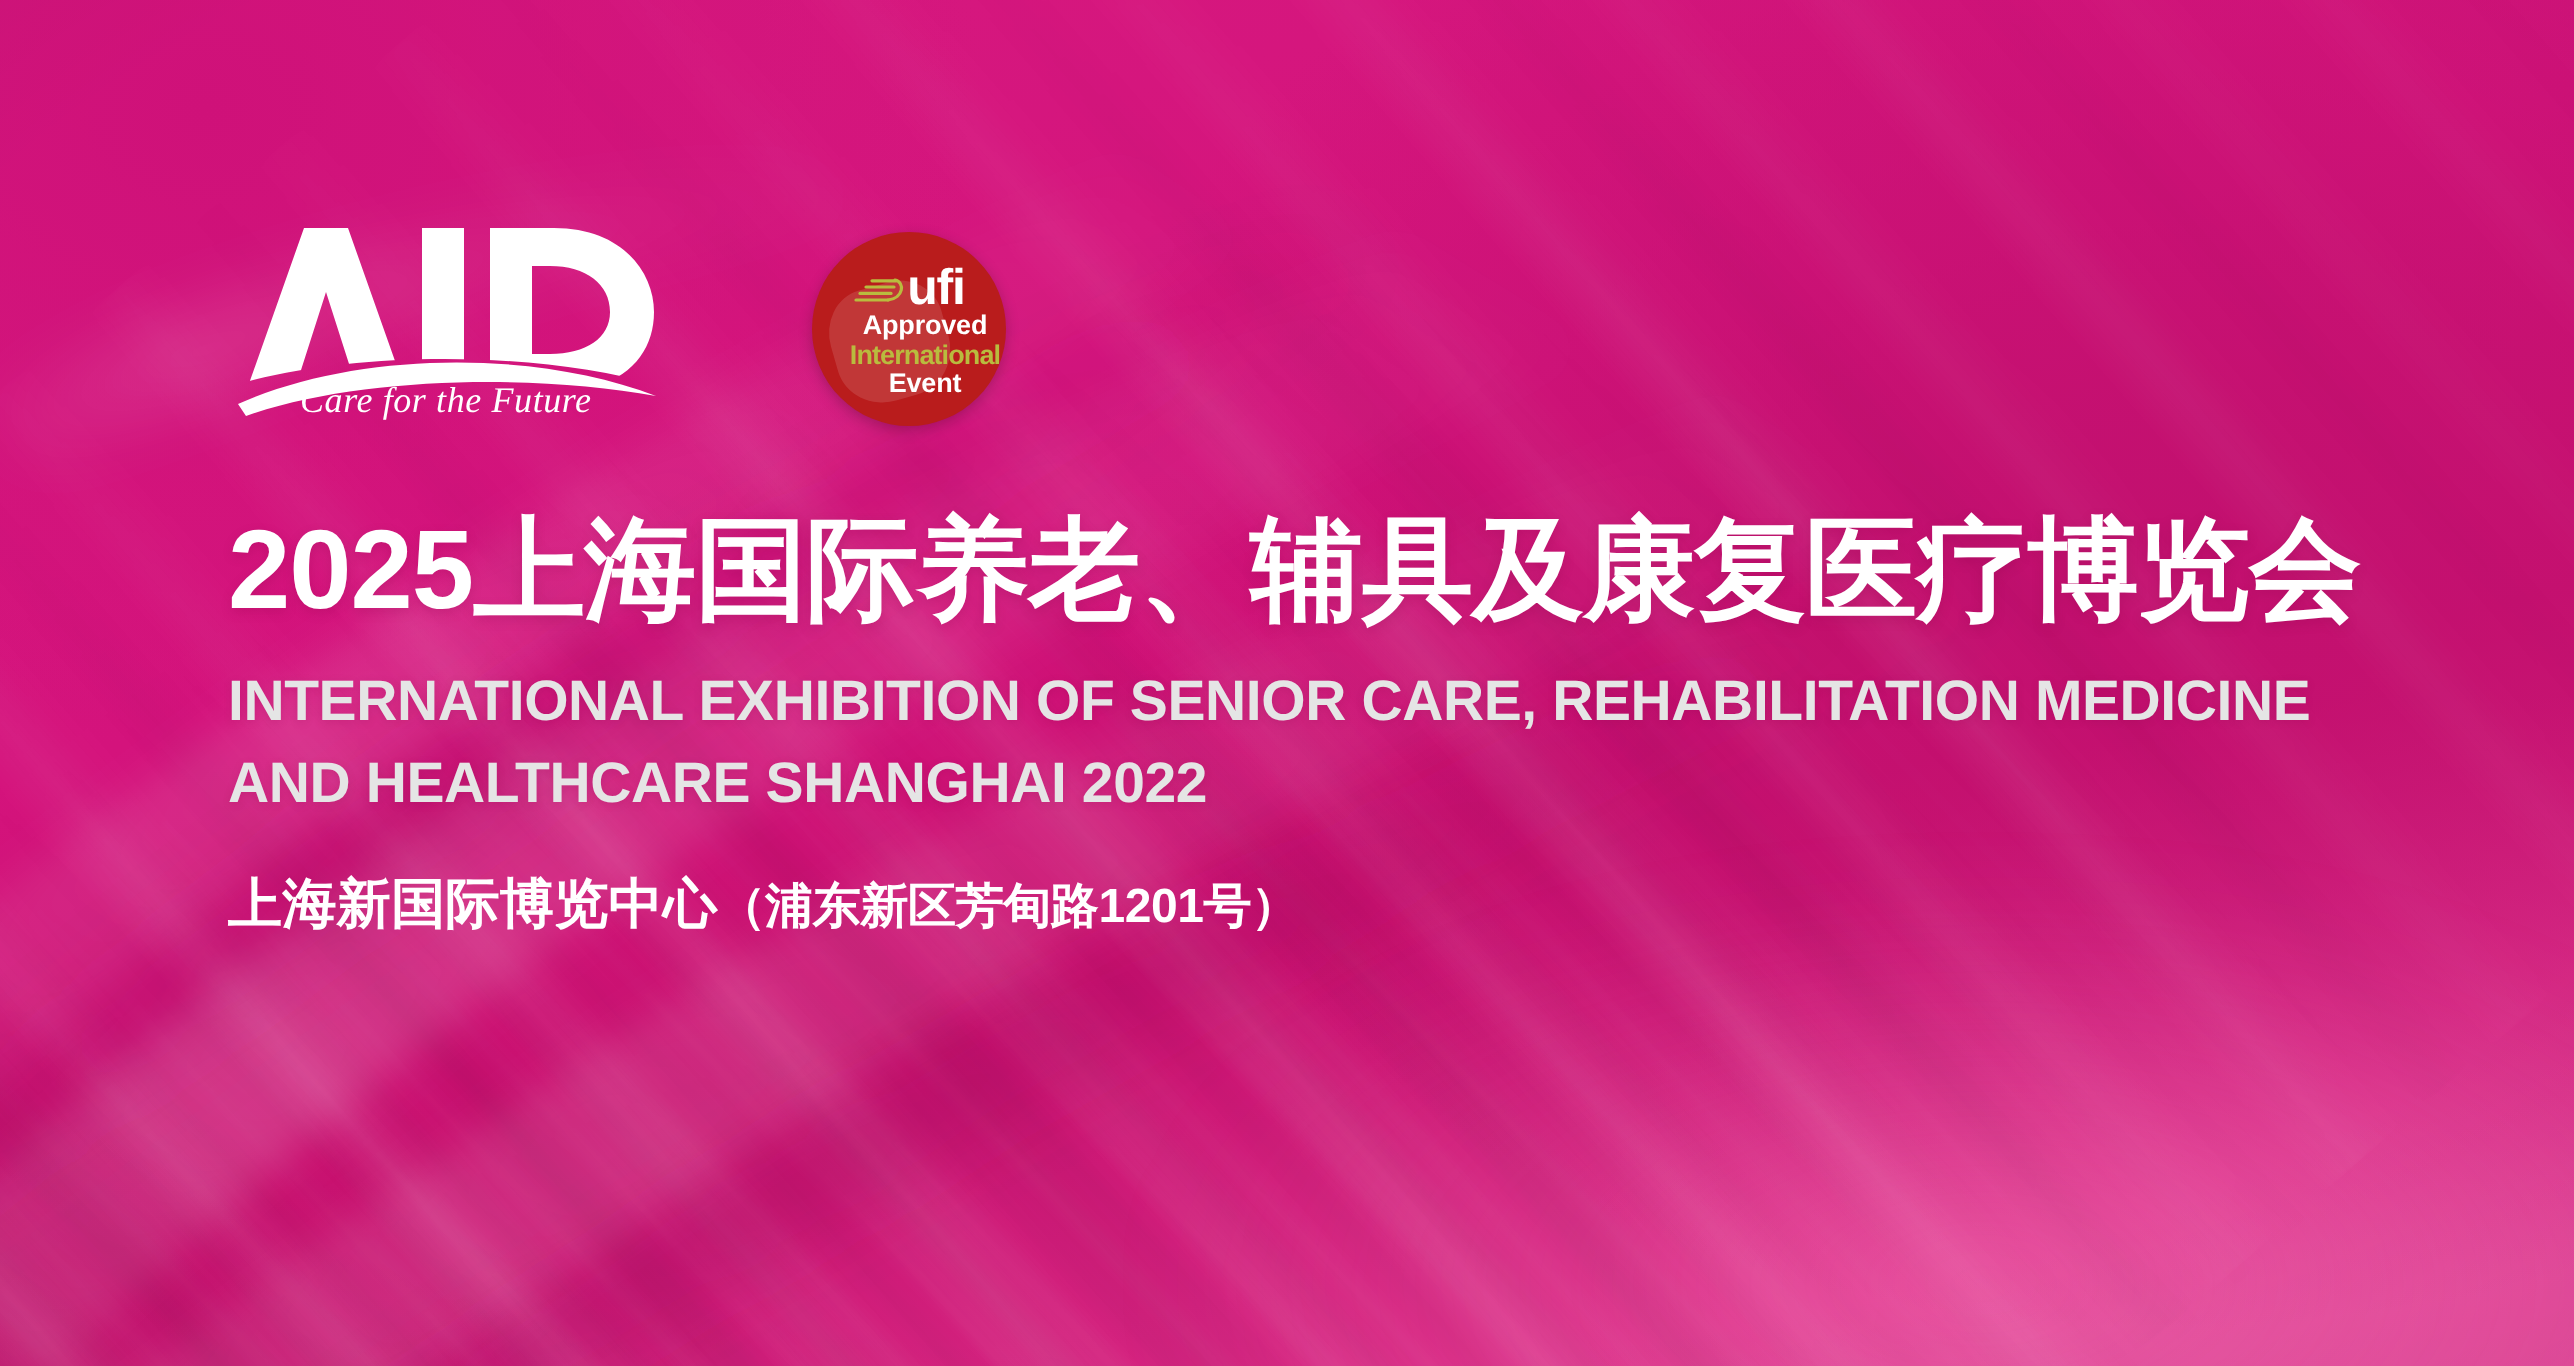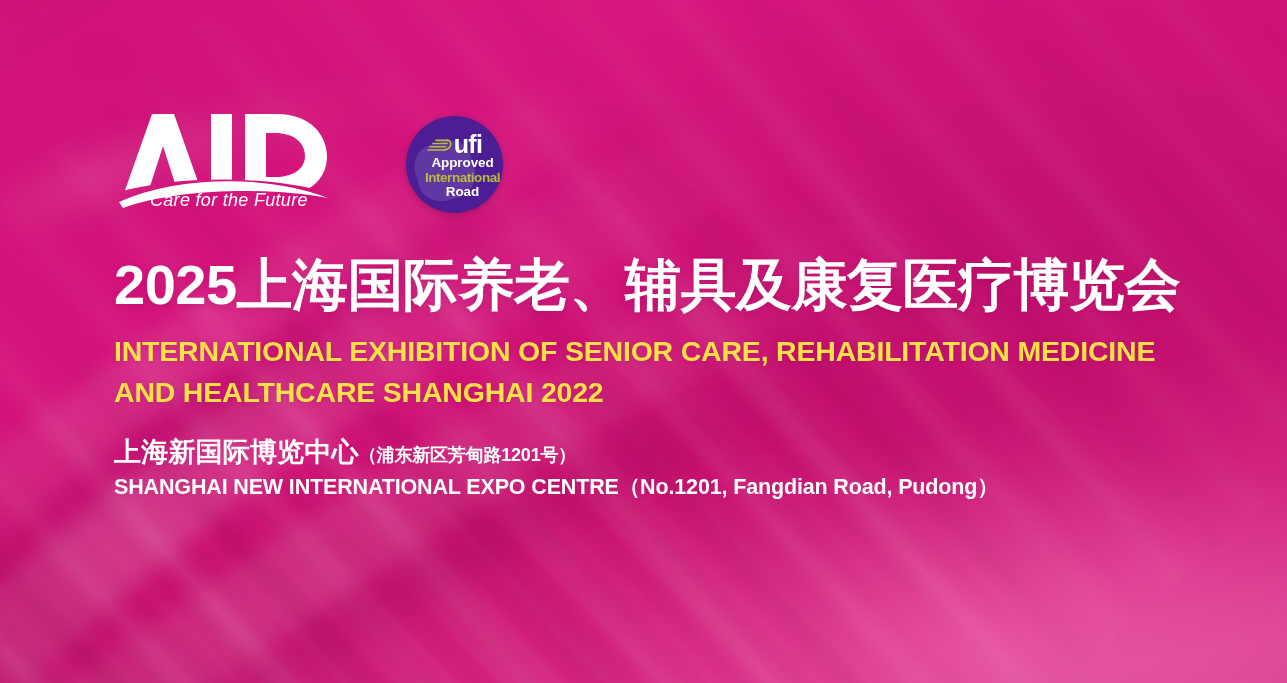--- a/index.html
+++ b/index.html
@@ -130,21 +130,21 @@
     height: 104px;
   }
   .aid-logo svg { display: block; width: 212px; height: 104px; }
 
   .ufi-badge {
     position: relative;
     margin-left: 77px;
     width: 97px;
     height: 97px;
     border-radius: 50%;
-    background: #4c1d95;
+    background: #b91c1c;
     box-shadow: 0 2px 7px rgba(0,0,0,0.22);
     overflow: hidden;
     flex: none;
   }
   .ufi-blob {
     position: absolute;
     left: 10px;
     top: 26px;
     width: 58px;
     height: 58px;
@@ -197,21 +197,21 @@
     font-size: 56px;
     font-weight: 700;
     line-height: 1.03;
     letter-spacing: -0.5px;
     white-space: nowrap;
     text-shadow: 0 2px 6px rgba(120,0,60,0.18);
   }
 
   .title-en {
     margin-top: 17px;
-    color: #fde047;
+    color: #e5e5e5;
     font-size: 28.5px;
     font-weight: 700;
     line-height: 1.46;
     letter-spacing: -0.2px;
     max-width: 1080px;
     text-shadow: 0 1px 4px rgba(120,0,60,0.15);
   }
 
   .date {
     margin-top: 31px;
@@ -228,21 +228,21 @@
     color: #ffffff;
     line-height: 1.12;
     white-space: nowrap;
   }
   .venue-cn .v-main {
     font-size: 27px;
     font-weight: 700;
     letter-spacing: 0.2px;
   }
   .venue-cn .v-sub {
-    font-size: 18px;
+    font-size: 24px;
     font-weight: 700;
     letter-spacing: -0.2px;
   }
 
   .venue-en {
     margin-top: 9px;
     color: #ffffff;
     font-size: 21.5px;
     font-weight: 700;
     letter-spacing: -0.15px;
@@ -329,60 +329,57 @@
                      M 149 21 L 149 65 L 158 65 C 176 65, 188 57, 188 44
                      C 188 30, 176 21, 158 21 Z" fill-rule="evenodd"></path>
           </g>
 
           <path d="M 2 90 C 62 63, 152 63, 211 86 C 152 75, 62 76, 6 96 Z" fill="#ffffff"></path>
         </svg>
 
         <div style="position:absolute; left:33px; top:78px; color:#ffffff;
                     font-size:18px; font-style:italic; font-weight:400;
                     letter-spacing:0.3px; white-space:nowrap;
-                    font-family:Liberation Sans, sans-serif;">Care for the Future</div>
+                    font-family:Liberation Serif, serif;">Care for the Future</div>
       </div>
 
       <div class="ufi-badge">
         <div class="ufi-blob"></div>
         <div class="ufi-inner">
           <div class="ufi-top">
             <svg class="ufi-swoosh" viewBox="0 0 26 17" aria-hidden="true">
               <g stroke="#b9bb3e" stroke-width="1.6" fill="none" stroke-linecap="round">
                 <path d="M 1 13 L 17 13"></path>
                 <path d="M 3 9.7 L 18.5 9.7"></path>
                 <path d="M 6 6.5 L 20 6.5"></path>
                 <path d="M 9 3.4 L 21 3.4"></path>
                 <path d="M 17 13 C 25 12, 25.5 4, 20.5 3"></path>
               </g>
             </svg>
             <span class="ufi-word">ufi</span>
           </div>
           <div class="ufi-line">Approved</div>
           <div class="ufi-line intl">International</div>
-          <div class="ufi-line">Road</div>
+          <div class="ufi-line">Event</div>
         </div>
       </div>
 
     </div>
 
     <div class="headline">
 
       <div class="title-cn">2025上海国际养老、辅具及康复医疗博览会</div>
 
       <div class="title-en">
         <div>INTERNATIONAL EXHIBITION OF SENIOR CARE, REHABILITATION MEDICINE</div>
         <div>AND HEALTHCARE SHANGHAI 2022</div>
       </div>
 
 
       <div class="venue-cn">
         <span class="v-main">上海新国际博览中心</span><span class="v-sub">（浦东新区芳甸路1201号）</span>
       </div>
 
-      <div class="venue-en">
-        <span>SHANGHAI NEW INTERNATIONAL EXPO CENTRE</span><span>（No.1201, Fangdian Road, Pudong）</span>
-      </div>
 
     </div>
 
   </div>
 </div>
 
 </body></html>

